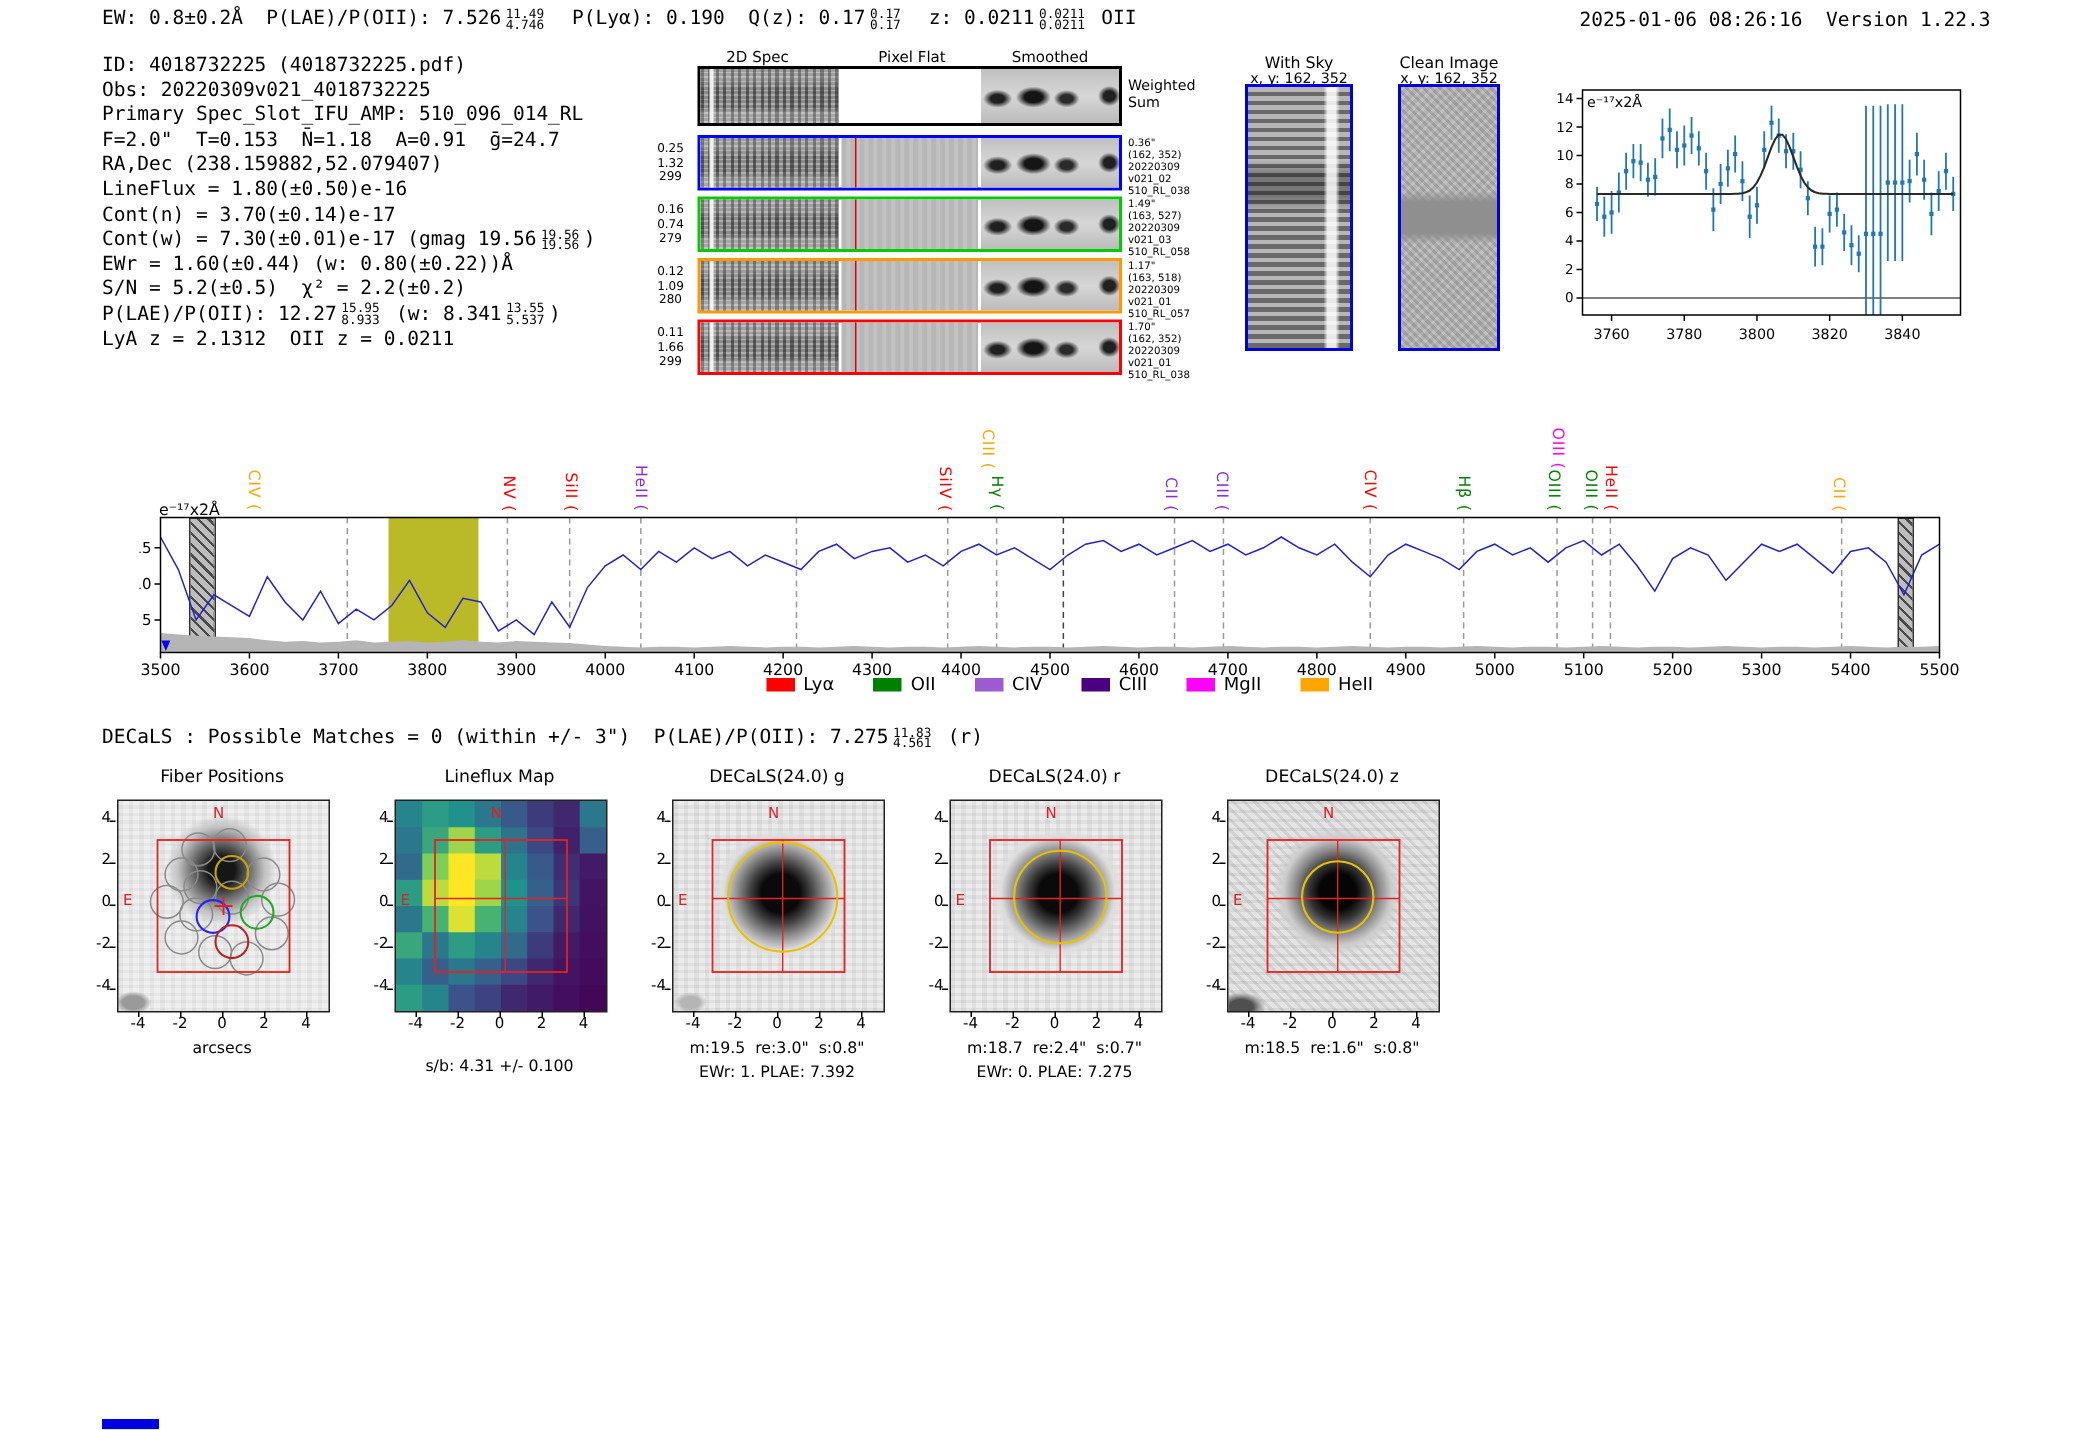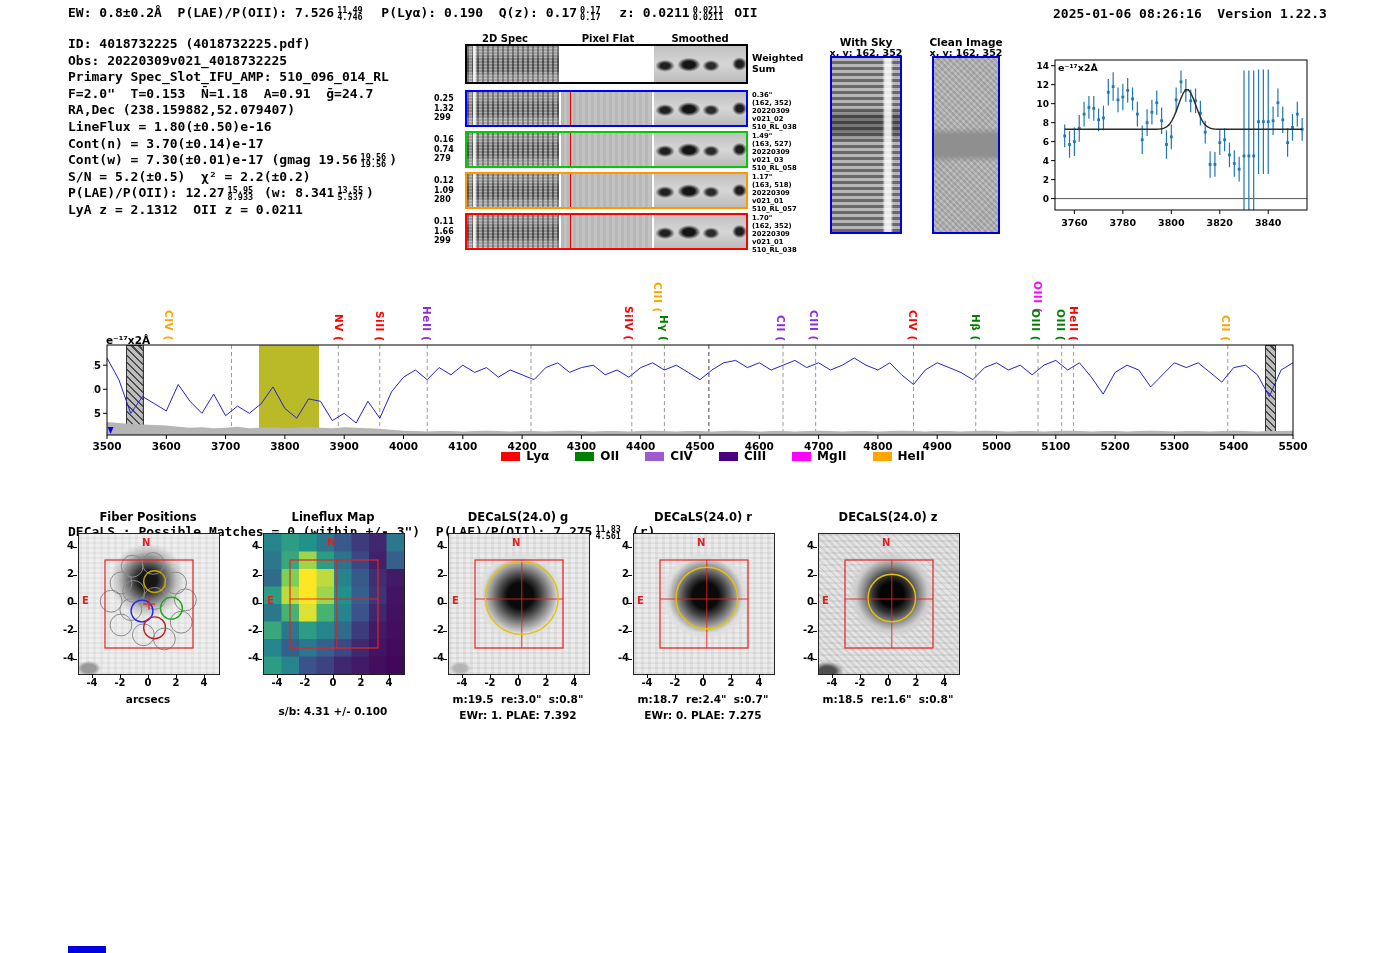--- a/index.html
+++ b/index.html
@@ -1,17 +1,17 @@
 <!DOCTYPE html>
 <html><head>
 <meta charset="utf-8">
 <style>
   html,body{margin:0;padding:0;background:#fff;}
   #page{position:relative;width:1400px;height:953px;background:#fff;overflow:hidden;
-        font-family:"DejaVu Sans","Liberation Sans",sans-serif;color:#000;font-weight:bold;}
+        font-family:"DejaVu Sans","Liberation Sans",sans-serif;color:#000;}
   .mono{font-family:"DejaVu Sans Mono","Liberation Mono",monospace;font-size:13px;white-space:pre;}
   .frac{display:inline-block;vertical-align:-3px;font-size:8.5px;line-height:7.5px;margin:0 3px;
         font-family:"DejaVu Sans Mono","Liberation Mono",monospace;}
   .frac span{display:block;}
   #header-left{position:absolute;left:68px;top:5px;}
   #header-right{position:absolute;left:1053px;top:6px;}
   #info-block{position:absolute;left:68px;top:36px;}
   .info-line{height:16.6px;}
   .sec-title{position:absolute;font-size:10px;text-align:center;width:100px;}
   .row2d{position:absolute;left:465px;width:283px;display:flex;gap:2px;background:#fff;box-sizing:border-box;}
@@ -24,21 +24,21 @@
       #8a8a8a;}
   .flat{background:repeating-linear-gradient(90deg, rgba(0,0,0,.06) 0 3px, transparent 3px 6px),#c2c2c2;position:relative;}
   .flat.white{background:#fff;}
   .redline{position:absolute;left:9px;top:0;width:1.5px;height:100%;background:#e00000;}
   .smooth{background:
       radial-gradient(ellipse 13px 8px at 12% 55%, rgba(0,0,0,.85) 0 35%, transparent 75%),
       radial-gradient(ellipse 15px 9px at 38% 52%, rgba(0,0,0,.9) 0 40%, transparent 78%),
       radial-gradient(ellipse 12px 8px at 62% 55%, rgba(0,0,0,.8) 0 35%, transparent 72%),
       radial-gradient(ellipse 10px 9px at 93% 50%, rgba(0,0,0,.85) 0 38%, transparent 75%),
       linear-gradient(0deg, #bbb, #d6d6d6 50%, #c0c0c0);}
-  .rowlab-left{position:absolute;width:26px;text-align:left;font-size:8px;line-height:9.5px;
+  .rowlab-left{position:absolute;width:26px;text-align:center;font-size:8px;line-height:9.5px;
       font-family:"DejaVu Sans","Liberation Sans",sans-serif;}
   .rowlab-right{position:absolute;left:752px;font-size:6.8px;line-height:8px;width:60px;}
   .skybox{position:absolute;border:2.5px solid #0000dd;box-sizing:border-box;}
   .sky-img{width:100%;height:100%;background:
       linear-gradient(90deg, transparent 74%, rgba(255,255,255,.85) 78% 86%, transparent 90%),
       linear-gradient(0deg, transparent 52%, rgba(0,0,0,.35) 58% 66%, transparent 72%),
       repeating-linear-gradient(0deg, rgba(0,0,0,.32) 0 3px, rgba(255,255,255,.28) 3px 6px),
       #9a9a9a;}
   .clean-img{width:100%;height:100%;background:
       linear-gradient(0deg, transparent 40%, #8f8f8f 44% 56%, transparent 60%),
@@ -48,21 +48,21 @@
   #zoom-chart{position:absolute;left:1035px;top:50px;width:300px;height:195px;}
   #spec-labels{position:absolute;left:93px;top:265px;width:1240px;height:78px;}
   .spec-label{position:absolute;writing-mode:vertical-rl;font-size:10.5px;letter-spacing:.5px;white-space:pre;}
   #spec-plot{position:absolute;left:93px;top:343px;width:1240px;height:115px;}
   .band{position:absolute;top:2px;height:90px;}
   .hatch{background:repeating-linear-gradient(45deg,#4a4a4a 0 1.5px,#bdbdbd 1.5px 5px);border:1px solid #333;box-sizing:border-box;}
   #spec-unit{position:absolute;left:106px;top:334px;font-size:10.5px;}
   #spec-legend{position:absolute;left:93px;top:449px;width:1240px;text-align:center;font-size:12px;}
   .leg-item{display:inline-block;margin:0 13px;}
   .leg-sw{display:inline-block;width:19px;height:9px;vertical-align:-1px;margin-right:6px;}
-  #decals-line{position:absolute;left:68px;top:484px;margin-top:40px;}
+  #decals-line{position:absolute;left:68px;top:484px;}
   .panel-title{position:absolute;font-size:11.5px;text-align:center;width:184px;top:510px;}
   .pbox{position:absolute;top:533px;width:140px;height:140px;border:1px solid #222;box-sizing:content-box;}
   .bg-fiber{background:
       radial-gradient(circle at 49% 33%, #161616 0 9px, #5a5a5a 17px, #c2c2c2 29px, transparent 37px),
       radial-gradient(ellipse 16px 10px at 7% 96%, #9a9a9a 0 45%, transparent 75%),
       repeating-linear-gradient(0deg, rgba(0,0,0,.04) 0 2px, transparent 2px 5px),
       repeating-linear-gradient(90deg, rgba(0,0,0,.04) 0 3px, transparent 3px 7px),#efefef;}
   .bg-cut{background:
       radial-gradient(circle at 51% 44%, #0a0a0a 0 13px, #3f3f3f 20px, #999 30px, #ddd 38px, transparent 45px),
       repeating-linear-gradient(0deg, rgba(0,0,0,.05) 0 2px, transparent 2px 5px),
@@ -95,20 +95,21 @@
 
   <div id="info-block">
       <div class="info-line mono"><span>ID: 4018732225 (4018732225.pdf)</span></div>
       <div class="info-line mono"><span>Obs: 20220309v021_4018732225</span></div>
       <div class="info-line mono"><span>Primary Spec_Slot_IFU_AMP: 510_096_014_RL</span></div>
       <div class="info-line mono"><span>F=2.0"  T=0.153  N̄=1.18  A=0.91  ḡ=24.7</span></div>
       <div class="info-line mono"><span>RA,Dec (238.159882,52.079407)</span></div>
       <div class="info-line mono"><span>LineFlux = 1.80(±0.50)e-16</span></div>
       <div class="info-line mono"><span>Cont(n) = 3.70(±0.14)e-17</span></div>
       <div class="info-line mono"><span>Cont(w) = 7.30(±0.01)e-17 (gmag 19.56</span><span class="frac"><span>19.56</span><span>19.56</span></span><span>)</span></div>
+      <div class="info-line mono"><span>EWr = 1.60(±0.44) (w: 0.80(±0.22))Å</span></div>
       <div class="info-line mono"><span>S/N = 5.2(±0.5)  χ² = 2.2(±0.2)</span></div>
       <div class="info-line mono"><span>P(LAE)/P(OII): 12.27</span><span class="frac"><span>15.95</span><span>8.933</span></span><span> (w: 8.341</span><span class="frac"><span>13.55</span><span>5.537</span></span><span>)</span></div>
       <div class="info-line mono"><span>LyA z = 2.1312  OII z = 0.0211</span></div>
     </div>
 
   <div class="sec-title" style="left:455px;top:33px;">2D Spec</div>
   <div class="sec-title" style="left:558px;top:33px;">Pixel Flat</div>
   <div class="sec-title" style="left:650px;top:33px;">Smoothed</div>
   <div id="rows2d">
       <div class="row2d" style="top: 44px; height: 40px; border: 2px solid rgb(0, 0, 0);">

